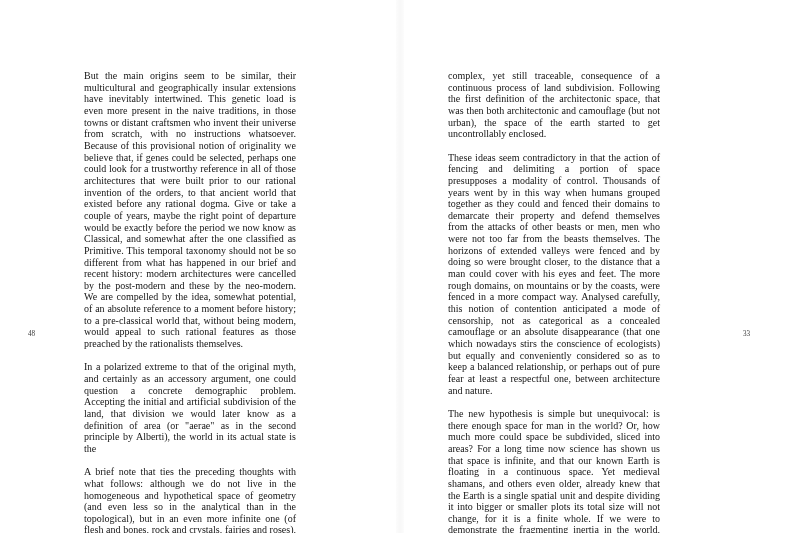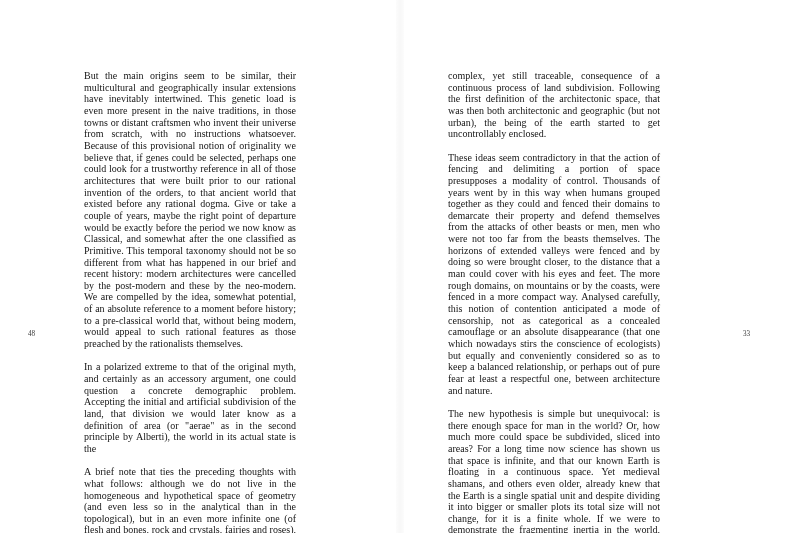--- a/index.html
+++ b/index.html
@@ -89,21 +89,21 @@
     <div class="column column-left">
       <p>But the main origins seem to be similar, their multicultural and geographically insular extensions have inevitably intertwined. This genetic load is even more present in the naive traditions, in those towns or distant craftsmen who invent their universe from scratch, with no instructions whatsoever. Because of this provisional notion of originality we believe that, if genes could be selected, perhaps one could look for a trustworthy reference in all of those architectures that were built prior to our rational invention of the orders, to that ancient world that existed before any rational dogma. Give or take a couple of years, maybe the right point of departure would be exactly before the period we now know as Classical, and somewhat after the one classified as Primitive. This temporal taxonomy should not be so different from what has happened in our brief and recent history: modern architectures were cancelled by the post-modern and these by the neo-modern. We are compelled by the idea, somewhat potential, of an absolute reference to a moment before history; to a pre-classical world that, without being modern, would appeal to such rational features as those preached by the rationalists themselves.</p>
       <p>In a polarized extreme to that of the original myth, and certainly as an accessory argument, one could question a concrete demographic problem. Accepting the initial and artificial subdivision of the land, that division we would later know as a definition of area (or "aerae" as in the second principle by Alberti), the world in its actual state is the</p>
       <p>A brief note that ties the preceding thoughts with what follows: although we do not live in the homogeneous and hypothetical space of geometry (and even less so in the analytical than in the topological), but in an even more infinite one (of flesh and bones, rock and crystals, fairies and roses), the geometrical logic is innate to our intuitive understanding of space.</p>
     </div>
   </div>
 
   <div class="page page-right">
     <div class="folio folio-right">33</div>
     <div class="column column-right">
-      <p>complex, yet still traceable, consequence of a continuous process of land subdivision. Following the first definition of the architectonic space, that was then both architectonic and geographic (but not urban), the being of the earth started to get uncontrollably enclosed.</p>
+      <p>complex, yet still traceable, consequence of a continuous process of land subdivision. Following the first definition of the architectonic space, that was then both architectonic and camouflage (but not urban), the space of the earth started to get uncontrollably enclosed.</p>
       <p>These ideas seem contradictory in that the action of fencing and delimiting a portion of space presupposes a modality of control. Thousands of years went by in this way when humans grouped together as they could and fenced their domains to demarcate their property and defend themselves from the attacks of other beasts or men, men who were not too far from the beasts themselves. The horizons of extended valleys were fenced and by doing so were brought closer, to the distance that a man could cover with his eyes and feet. The more rough domains, on mountains or by the coasts, were fenced in a more compact way. Analysed carefully, this notion of contention anticipated a mode of censorship, not as categorical as a concealed camouflage or an absolute disappearance (that one which nowadays stirs the conscience of ecologists) but equally and conveniently considered so as to keep a balanced relationship, or perhaps out of pure fear at least a respectful one, between architecture and nature.</p>
       <p>The new hypothesis is simple but unequivocal: is there enough space for man in the world? Or, how much more could space be subdivided, sliced into areas? For a long time now science has shown us that space is infinite, and that our known Earth is floating in a continuous space. Yet medieval shamans, and others even older, already knew that the Earth is a single spatial unit and despite dividing it into bigger or smaller plots its total size will not change, for it is a finite whole. If we were to demonstrate the fragmenting inertia in the world, confining air to define space, one is tempted to state that we would reach a moment in which we would see the inversion of the relation of figure and ground, that basic</p>
     </div>
   </div>
 
   <div class="gutter-shade"></div>
 
 </div>
 
 </body></html>

